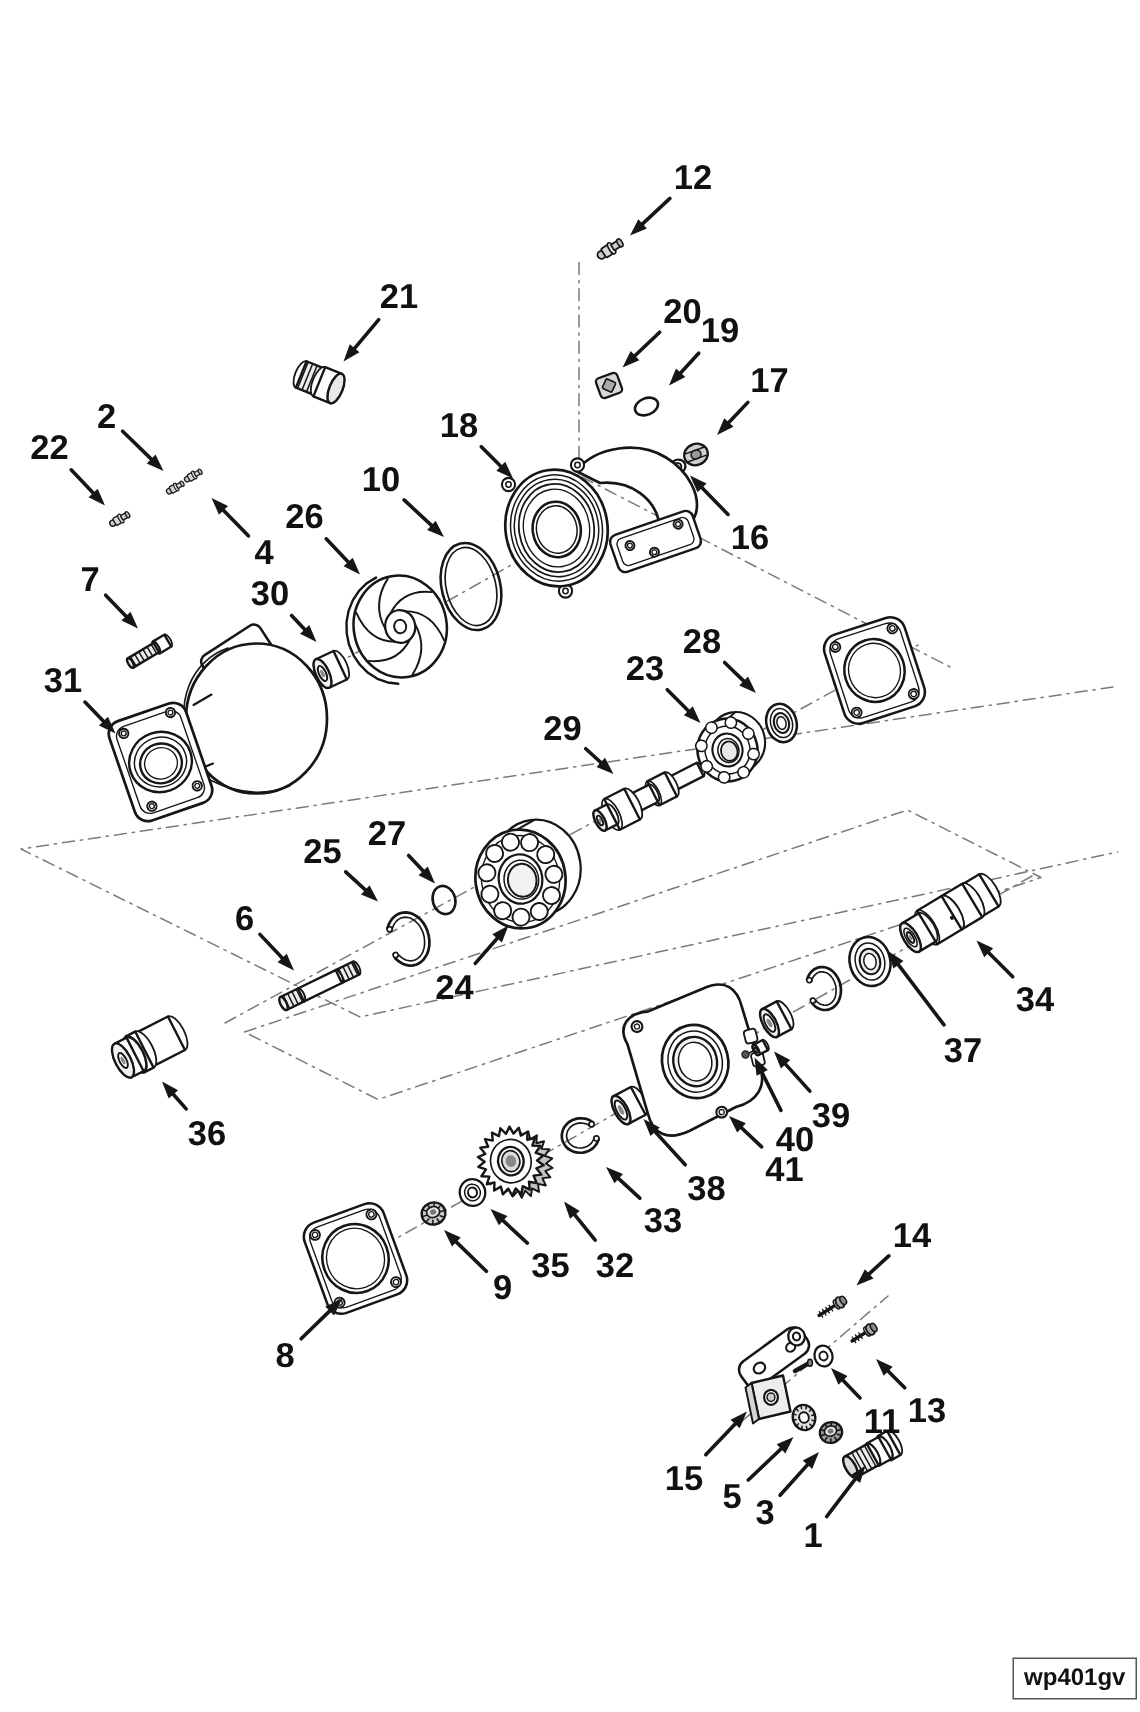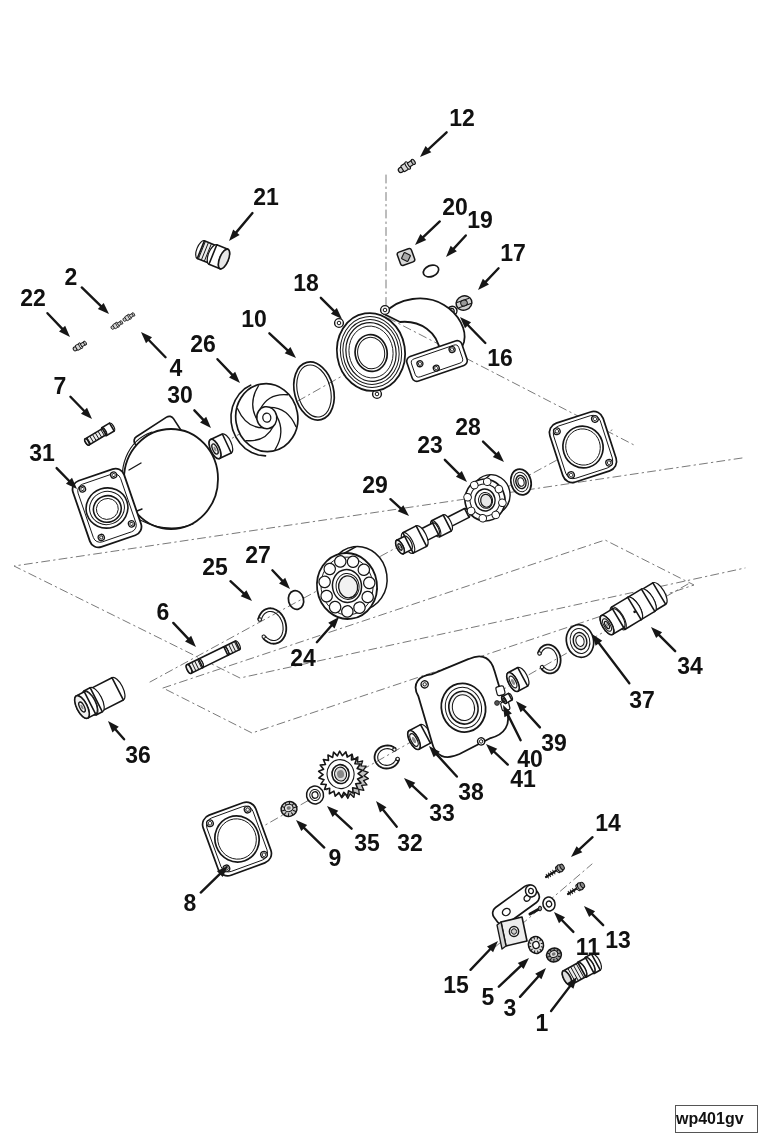--- a/index.html
+++ b/index.html
@@ -1,21 +1,21 @@
 <!DOCTYPE html>
 <html><head>
 <meta charset="utf-8">
 <style>
   html,body{margin:0;padding:0;background:#fff;}
   .stage{position:relative;width:760px;height:1141px;background:#ffffff;overflow:hidden;
          font-family:"Liberation Sans", sans-serif;}
   .stage svg{position:absolute;left:0;top:0;}
   .code-box{position:absolute;left:675px;top:1105px;width:81px;height:26px;
             border:1.5px solid #555;background:#fff;color:#111;
-            font-weight:bold;font-size:16px;line-height:26px;
+            font-weight:bold;font-size:16px;line-height:26px;text-align:center;
             font-family:"Liberation Sans", sans-serif;}
 </style>
 </head>
 <body>
 
 <div class="stage">
   <svg id="diagram" width="760" height="1141" viewBox="0 0 760 1141">
       <g>
         <path d="M 742,458 L 14,566 L 240,678 L 745,568" fill="none" stroke="#7a7a7a" stroke-width="1" stroke-linejoin="round" stroke-linecap="round" stroke-dasharray="8 4 1.5 4"></path>
         <path d="M 163,688 L 605,540 L 694,585 L 252,733 Z" fill="none" stroke="#7a7a7a" stroke-width="1" stroke-linejoin="round" stroke-linecap="round" stroke-dasharray="8 4 1.5 4"></path>

